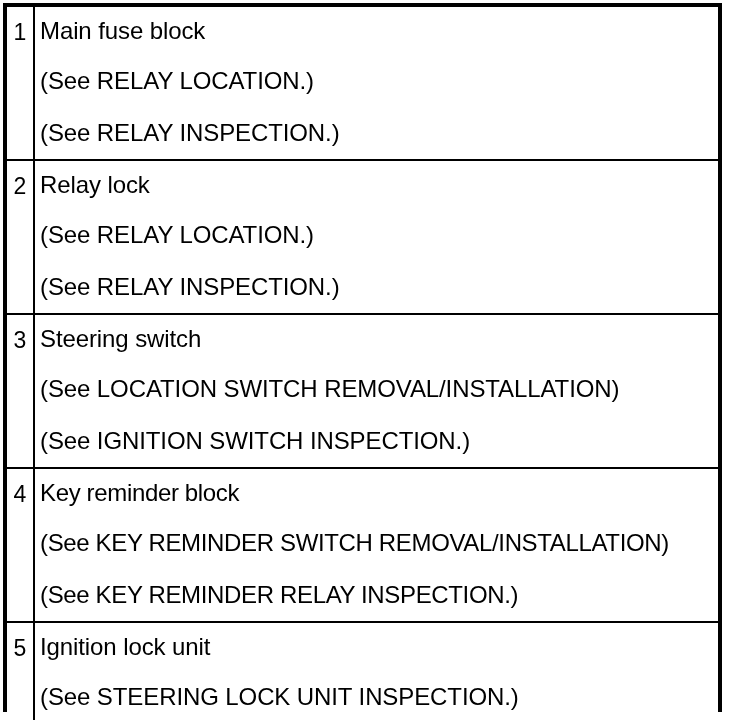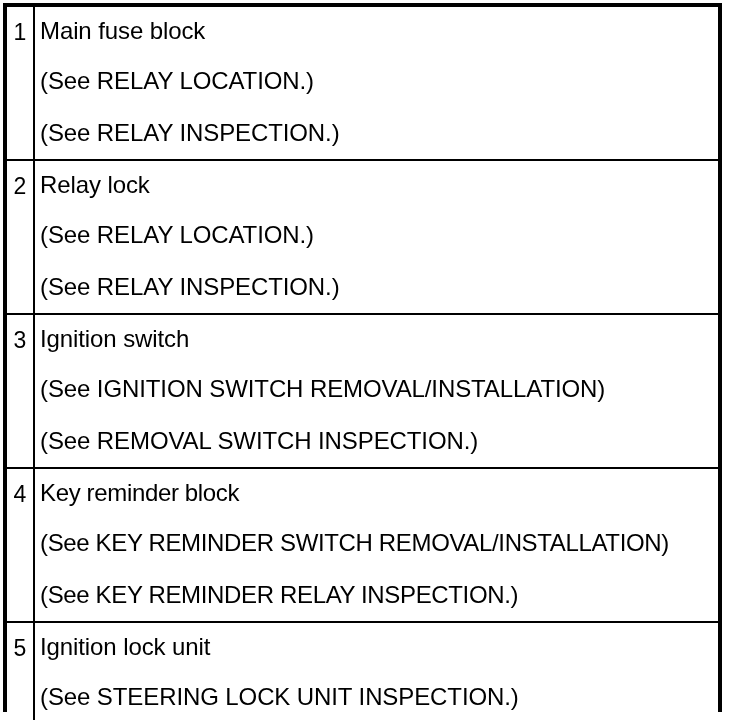--- a/index.html
+++ b/index.html
@@ -104,23 +104,23 @@
           <div class="line">(See RELAY LOCATION.)</div>
           <div class="line">(See RELAY INSPECTION.)</div>
         </td>
       </tr>
 
       <tr>
         <td class="num-cell">
           <span class="num-text">3</span>
         </td>
         <td class="desc-cell">
-          <div class="line">Ignition switch</div>
-          <div class="line">(See IGNITION SWITCH REMOVAL/INSTALLATION)</div>
-          <div class="line">(See REMOVAL SWITCH INSPECTION.)</div>
+          <div class="line">Steering switch</div>
+          <div class="line">(See LOCATION SWITCH REMOVAL/INSTALLATION)</div>
+          <div class="line">(See IGNITION SWITCH INSPECTION.)</div>
         </td>
       </tr>
 
       <tr class="row-wide">
         <td class="num-cell">
           <span class="num-text">4</span>
         </td>
         <td class="desc-cell">
           <div class="line">Key reminder block</div>
           <div class="line">(See KEY REMINDER SWITCH REMOVAL/INSTALLATION)</div>

